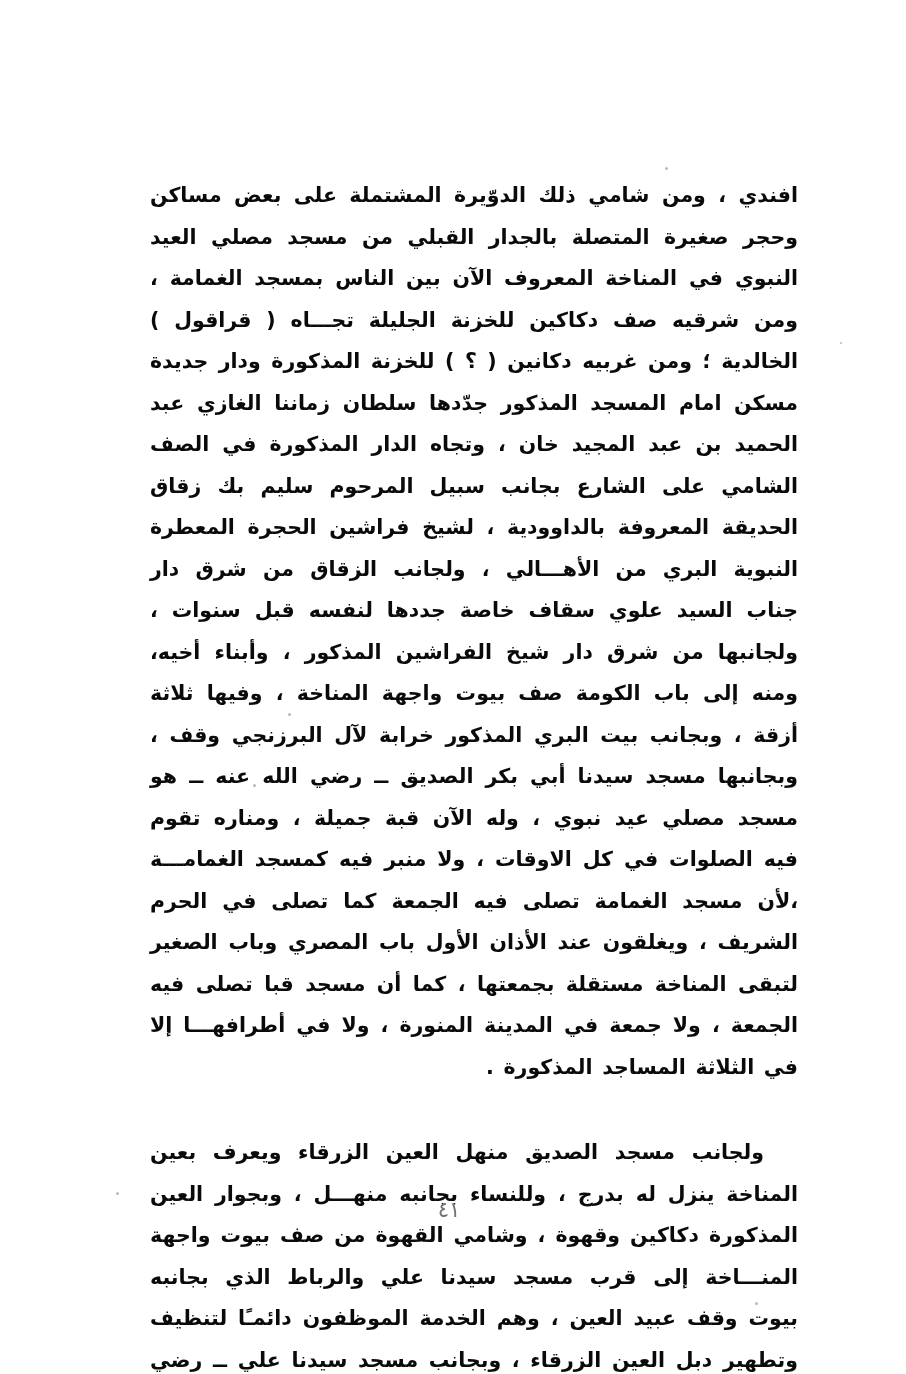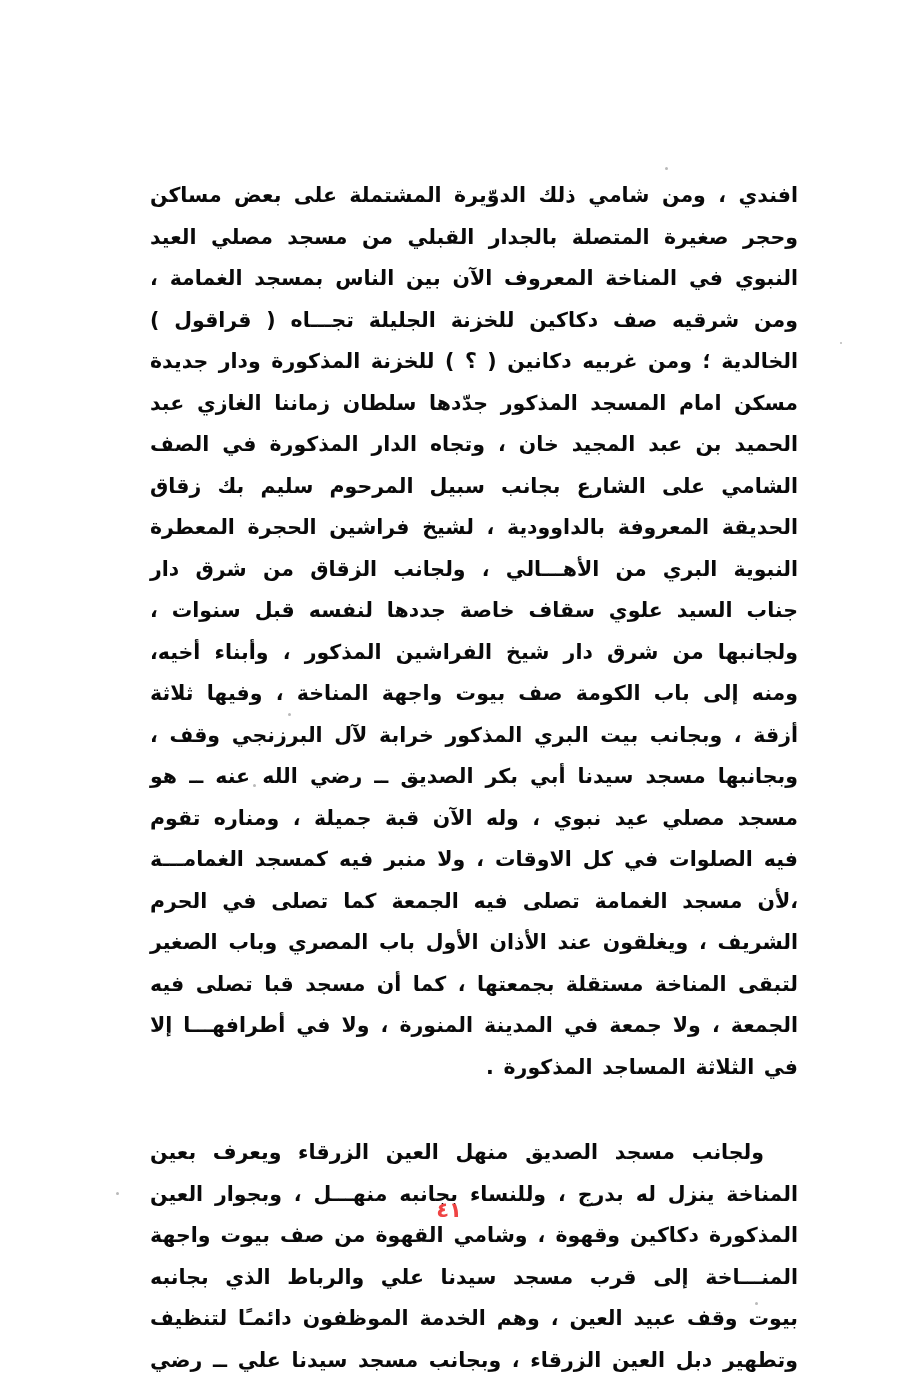--- a/index.html
+++ b/index.html
@@ -65,22 +65,22 @@
   }
 
   .page-number {
     position: absolute;
     top: 1186px;
     left: 0;
     right: 8px;
     text-align: center;
     font-family: "DejaVu Sans", sans-serif;
     font-size: 21px;
-    color: #ef4444;
-    font-weight: 700;
+    color: #737373;
+    font-weight: 400;
     letter-spacing: 1px;
   }
 </style>
 </head>
 <body>
 
 <div class="page">
 
   <div class="speck" style="top:155px; left:645px; width:3px; height:3px;"></div>
   <div class="speck" style="top:701px; left:268px; width:3px; height:3px;"></div>

